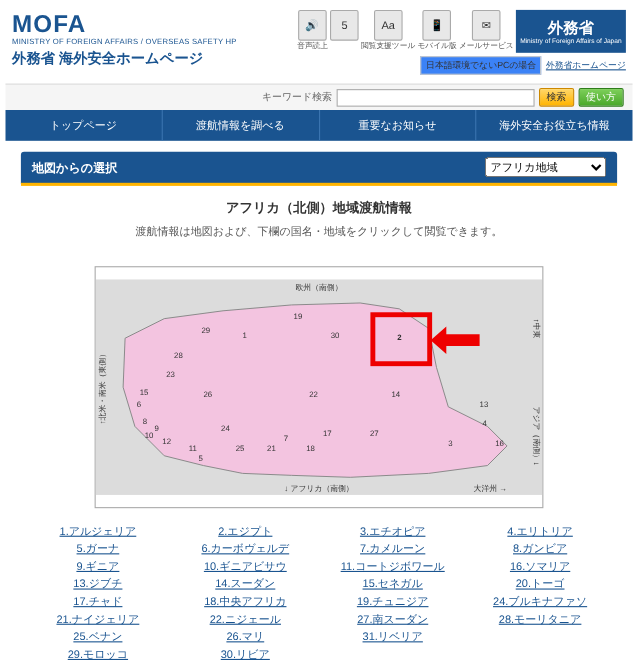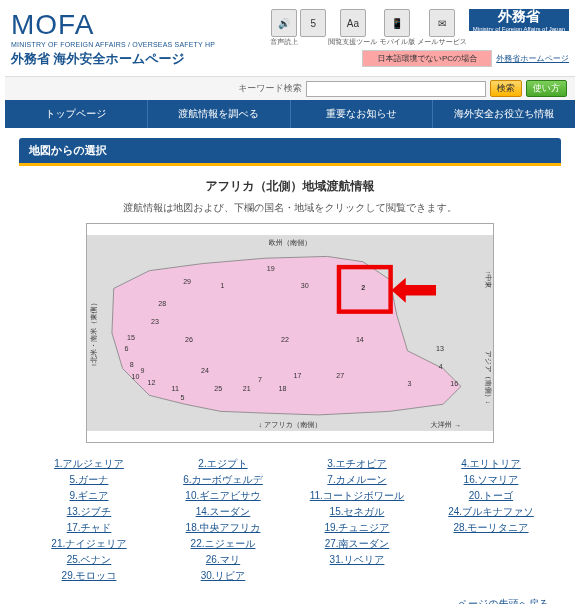--- a/index.html
+++ b/index.html
@@ -1,44 +1,44 @@
 <!DOCTYPE html>
 <html><head>
 <meta charset="utf-8">
 <style>
 * { margin: 0; padding: 0; box-sizing: border-box; }
 body { font-family: "MS PGothic", sans-serif; background: #fff; font-size: 11px; color: #333; }
 .page { width: 580px; margin: 0 auto; background: #fff; padding: 5px; }
 .header { display: flex; justify-content: space-between; align-items: flex-start; padding: 4px 6px 8px; }
 .logo-area { }
-.logo { font-size: 28px; font-weight: normal; color: #1a5490; letter-spacing: 1px; }
+.logo { font-size: 22px; font-weight: bold; color: #1a5490; letter-spacing: 1px; }
 .logo-sub { font-size: 7px; color: #1a5490; letter-spacing: 0.2px; }
 .logo-title { font-size: 13px; font-weight: bold; color: #1a5490; margin-top: 2px; }
 .header-right { display: flex; flex-direction: column; align-items: flex-end; gap: 3px; }
 .badge-row { display: flex; gap: 2px; align-items: flex-start; }
 .badge { width: 26px; height: 28px; background: #e8e8e8; border: 1px solid #aaa; border-radius: 2px; display: flex; align-items: center; justify-content: center; font-size: 10px; }
 .badge-label { font-size: 7px; color: #555; text-align: center; }
-.mofa-badge { width: 100px; height: 22px; background: #1a5490; color: #fff; font-size: 14px; font-weight: bold; display: flex; flex-direction: column; align-items: center; justify-content: center; padding: 2px; }
+.mofa-badge { width: 100px; height: 39px; background: #1a5490; color: #fff; font-size: 14px; font-weight: bold; display: flex; flex-direction: column; align-items: center; justify-content: center; padding: 2px; }
 .mofa-badge .sub { font-size: 6px; font-weight: normal; }
 .notice-bar { display: flex; gap: 4px; align-items: center; }
-.notice-text { font-size: 8px; padding: 2px 14px; border: 1px solid #ccc; background: #fca5a5; }
+.notice-text { font-size: 8px; padding: 2px 4px; border: 1px solid #ccc; background: #3b82f6; }
 .mofa-link { font-size: 8px; color: #1a5490; text-decoration: underline; }
 .search-bar { display: flex; justify-content: flex-end; align-items: center; gap: 4px; padding: 3px 8px; background: #f5f5f5; border-top: 1px solid #ddd; }
 .search-label { font-size: 9px; color: #666; }
 .search-input { width: 180px; height: 16px; border: 1px solid #aaa; font-size: 10px; padding: 0 3px; }
 .btn { padding: 1px 6px; font-size: 9px; background: linear-gradient(#ffd76a,#ffb400); border: 1px solid #cc8800; border-radius: 2px; cursor: pointer; color: #333; }
 .btn.green { background: linear-gradient(#7dcf5a,#4aa82a); border-color: #2e7d1a; color: #fff; }
 .nav { display: flex; background: #1a5490; }
 .nav-item { flex: 1; text-align: center; color: #fff; font-size: 10px; padding: 7px 4px; border-right: 1px solid #3a74b0; cursor: pointer; }
 .nav-item:last-child { border-right: none; }
 .content { padding: 10px 14px; }
 .section-bar { display: flex; justify-content: space-between; align-items: center; background: #1a5490; color: #fff; padding: 5px 10px; font-size: 11px; font-weight: bold; border-radius: 3px 3px 0 0; border-bottom: 3px solid #ffb400; }
 .region-select { font-size: 10px; height: 18px; width: 110px; }
 .section-title { text-align: center; font-size: 12px; font-weight: bold; margin: 12px 0 6px; }
-.section-desc { text-align: center; font-size: 10px; color: #555; margin-bottom: 8px; }
+.section-desc { text-align: center; font-size: 10px; color: #555; margin-bottom: 24px; }
 .map-wrap { position: relative; background: #fff; border: 1px solid #aaa; margin: 0 auto 10px; width: 408px; height: 220px; }
 .map-svg { width: 100%; height: 100%; display: block; }
 .country-grid { display: flex; gap: 14px; padding: 4px 10px 10px; text-align: center; }
 .country-col { flex: 1; display: flex; flex-direction: column; gap: 2px; }
 .country-link { color: #1a5490; text-decoration: underline; font-size: 10px; cursor: pointer; white-space: nowrap; }
 .page-top { text-align: right; padding: 4px 12px 10px; }
 .page-top a { color: #1a5490; text-decoration: underline; font-size: 10px; }
 .num { font-size: 8px; fill: #333; }
 </style>
 </head>
@@ -95,20 +95,21 @@
   <div class="nav" id="nav">
       <div class="nav-item">トップページ</div>
       <div class="nav-item">渡航情報を調べる</div>
       <div class="nav-item">重要なお知らせ</div>
       <div class="nav-item">海外安全お役立ち情報</div>
     </div>
 
   <div class="content">
     <div class="section-bar">
       <span>地図からの選択</span>
+      <select class="region-select" id="region-select"><option>アフリカ地域</option></select>
     </div>
     <div class="section-title">アフリカ（北側）地域渡航情報</div>
     <div class="section-desc">渡航情報は地図および、下欄の国名・地域をクリックして閲覧できます。</div>
 
     <div class="map-wrap">
       <svg class="map-svg" viewBox="0 0 456 220">
         <rect x="0" y="0" width="456" height="220" fill="#dcdcdc"></rect>
         <text x="228" y="11" text-anchor="middle" class="num">欧州（南側）</text>
         <text x="10" y="110" class="num" transform="rotate(-90 10 110)" text-anchor="middle">↑北米・南米（東側）</text>
         <text x="448" y="50" class="num" transform="rotate(90 448 50)" text-anchor="middle">↑中東</text>
@@ -178,20 +179,21 @@
           <a class="country-link">3.エチオピア</a>
           <a class="country-link">7.カメルーン</a>
           <a class="country-link">11.コートジボワール</a>
           <a class="country-link">15.セネガル</a>
           <a class="country-link">19.チュニジア</a>
           <a class="country-link">27.南スーダン</a>
           <a class="country-link">31.リベリア</a>
         </div>
         <div class="country-col">
           <a class="country-link">4.エリトリア</a>
+          <a class="country-link">8.ガンビア</a>
           <a class="country-link">16.ソマリア</a>
           <a class="country-link">20.トーゴ</a>
           <a class="country-link">24.ブルキナファソ</a>
           <a class="country-link">28.モーリタニア</a>
         </div>
       </div>
 
     <div class="page-top">
       <a>ページの先頭へ戻る</a>
     </div>

